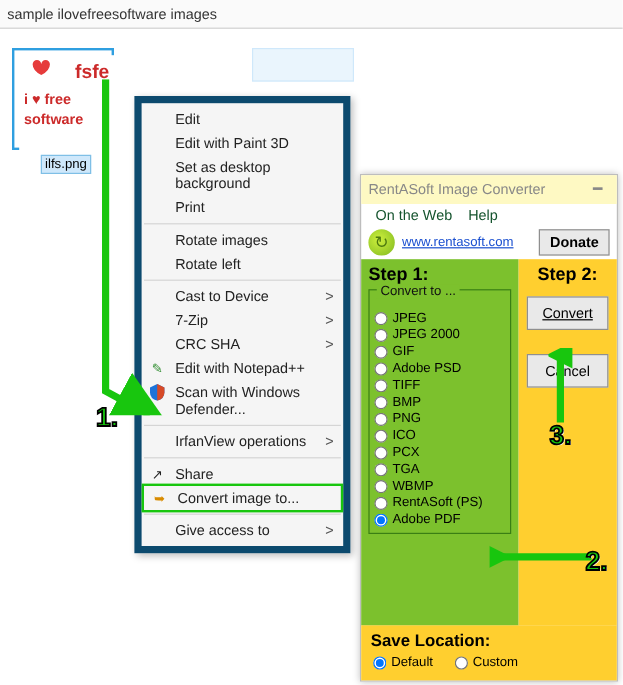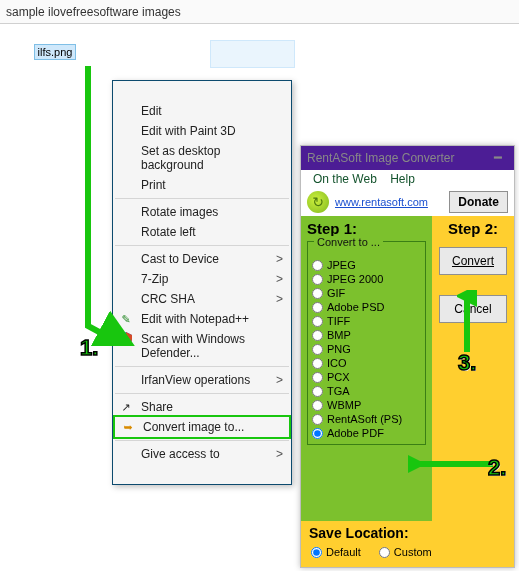--- a/index.html
+++ b/index.html
@@ -66,23 +66,23 @@
     border: 1px solid #cfe8fb;
   }
 
   
   .ctxmenu {
     position: absolute;
     left: 112px;
     top: 80px;
     width: 180px;
     background: #f5f5f5;
-    border: 1px solid #0c4a6e;
+    border: 6px solid #0c4a6e;
     box-shadow: 2px 2px 6px rgba(0,0,0,0.25);
-    padding: 20px 0;
+    padding: 3px 0;
   }
   .ctxitem {
     display: flex;
     align-items: center;
     padding: 3px 8px 3px 28px;
     position: relative;
     font-size: 12px;
     color: #222;
     cursor: default;
   }
@@ -119,21 +119,21 @@
     left: 300px;
     top: 145px;
     width: 215px;
     background: #fff;
     border: 1px solid #bdbdbd;
     box-shadow: 0 0 6px rgba(0,0,0,0.25);
   }
   .conv-title {
     height: 24px;
     line-height: 24px;
-    background: #4c1d95;
+    background: #fef9c3;
     color: #888;
     padding: 0 6px;
     font-size: 12px;
     display: flex;
     justify-content: space-between;
     align-items: center;
   }
   .conv-title .winbtns span {
     display:inline-block;
     width: 20px;
@@ -289,20 +289,30 @@
   }
 </style>
 </head>
 <body>
 
 <div class="explorer-area">
 
   <div class="explorer-header">sample ilovefreesoftware images</div>
 
   <div class="thumb">
+    <div class="thumb-box">
+      <div class="fsfe fsfe-canvas">
+        <div class="word" style="top:6px; right:6px; font-size:16px;">fsfe</div>
+        <div class="word" style="top:30px; left:4px; font-size:12px;">i ♥ free</div>
+        <div class="word" style="top:46px; left:4px; font-size:12px;">software</div>
+        <svg style="position:absolute; left:4px; top:4px;" width="28" height="24">
+          <path d="M8 4 a4 4 0 0 1 8 0 a4 4 0 0 1 8 0 q0 6 -8 10 q-8 -4 -8 -10" fill="#e63b3b" transform="scale(0.9)"></path>
+        </svg>
+      </div>
+    </div>
     <div class="thumb-caption">ilfs.png</div>
   </div>
 
   <div class="thumb2"></div>
 
   <div class="ctxmenu">
     <div class="ctxitem">
         <span>Edit</span>
       </div>
     <div class="ctxitem">

